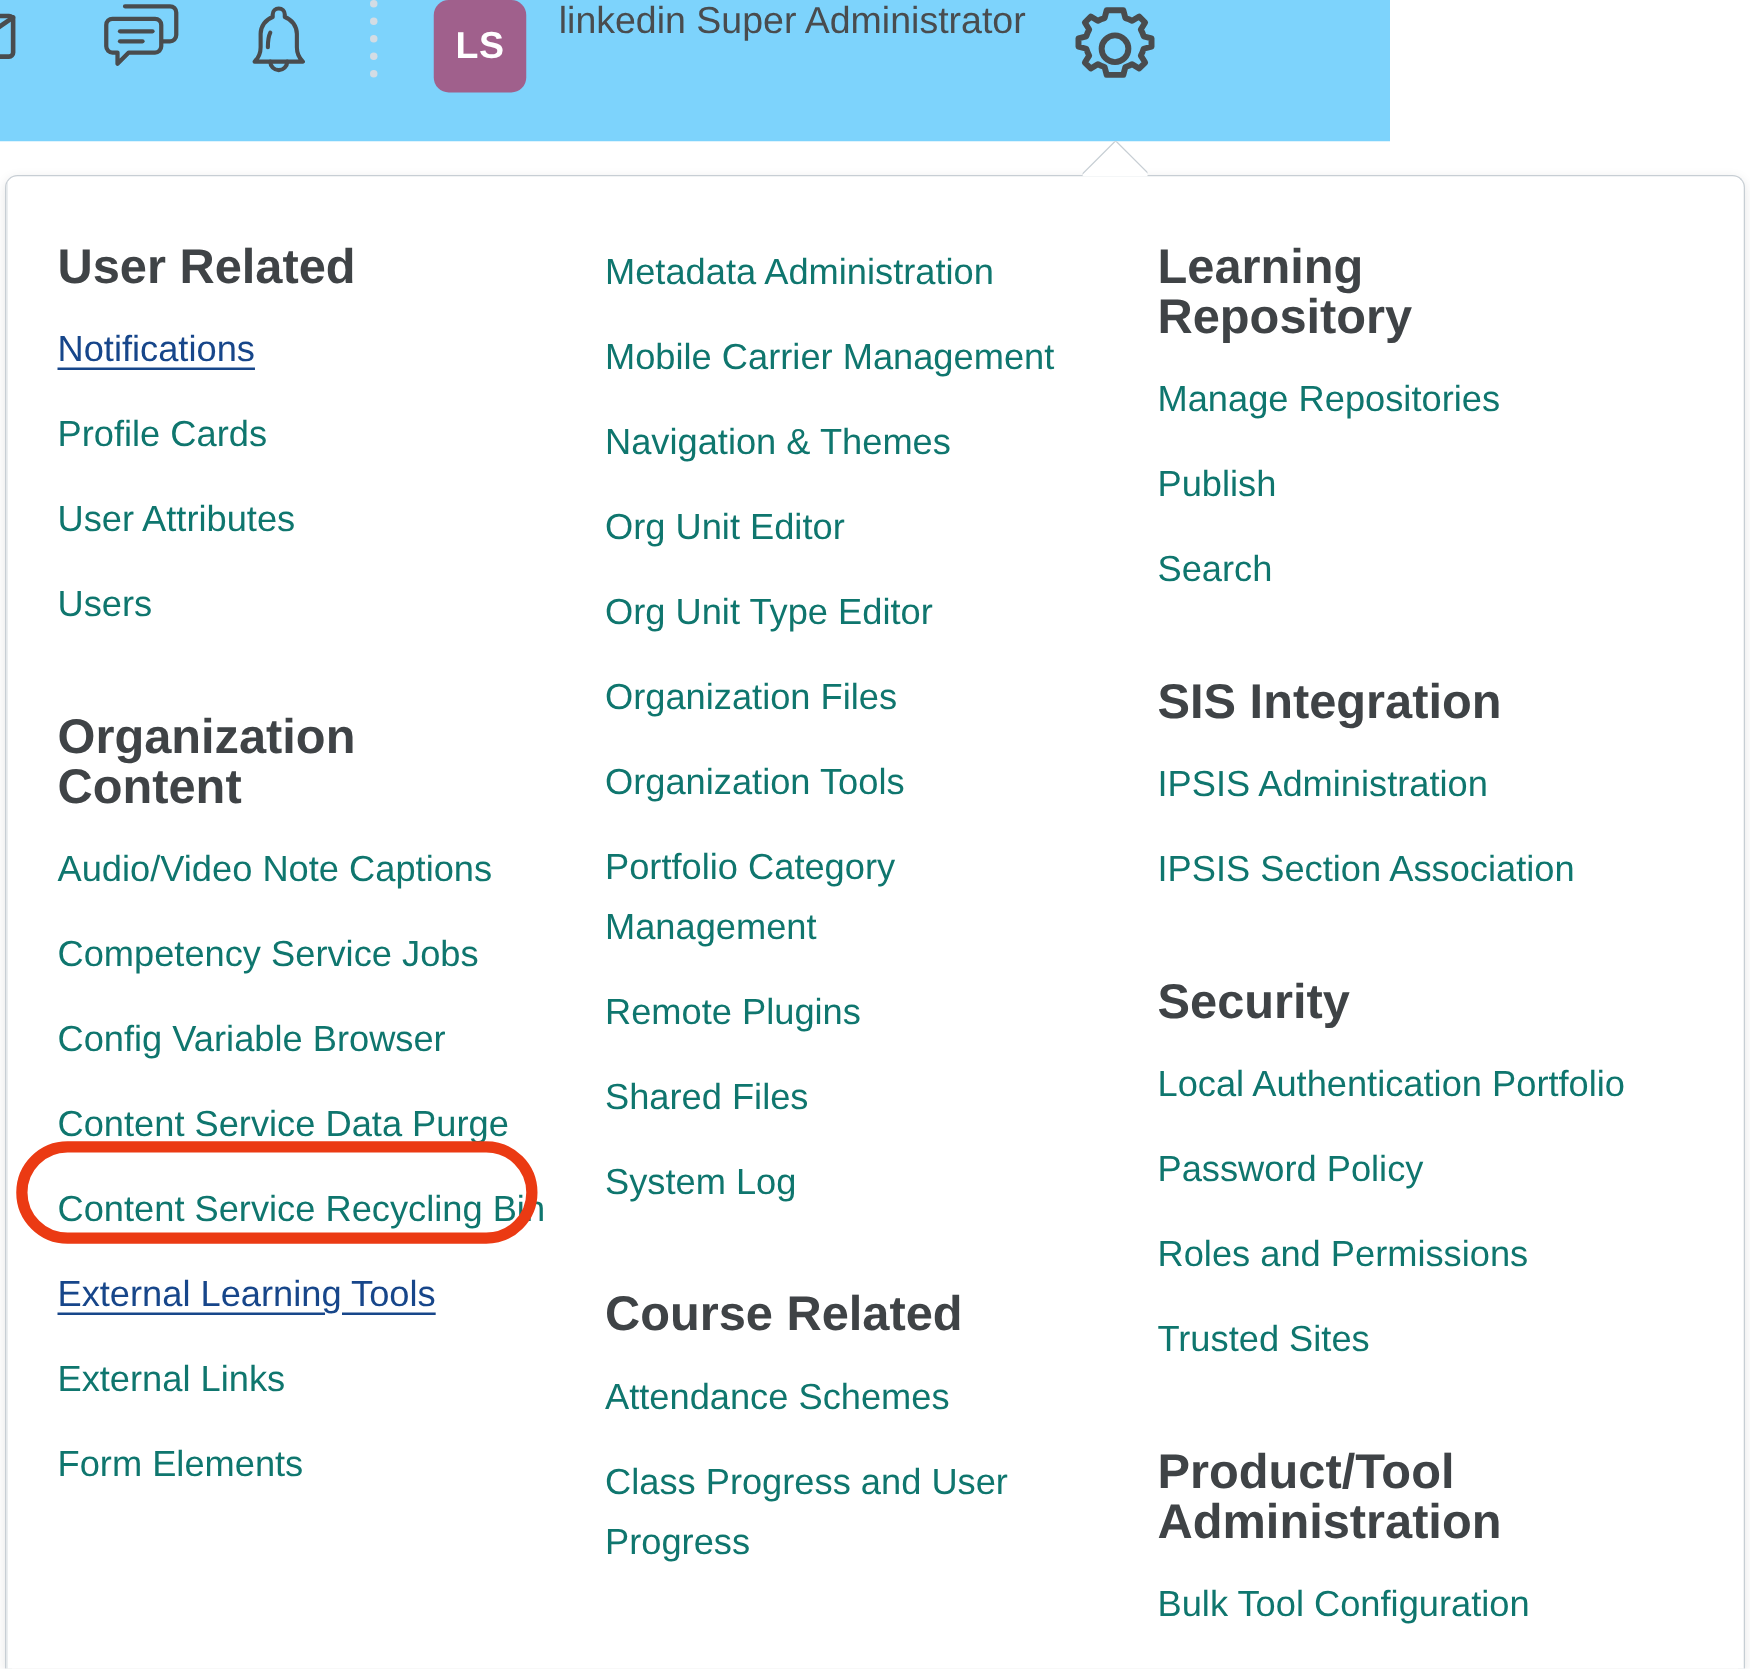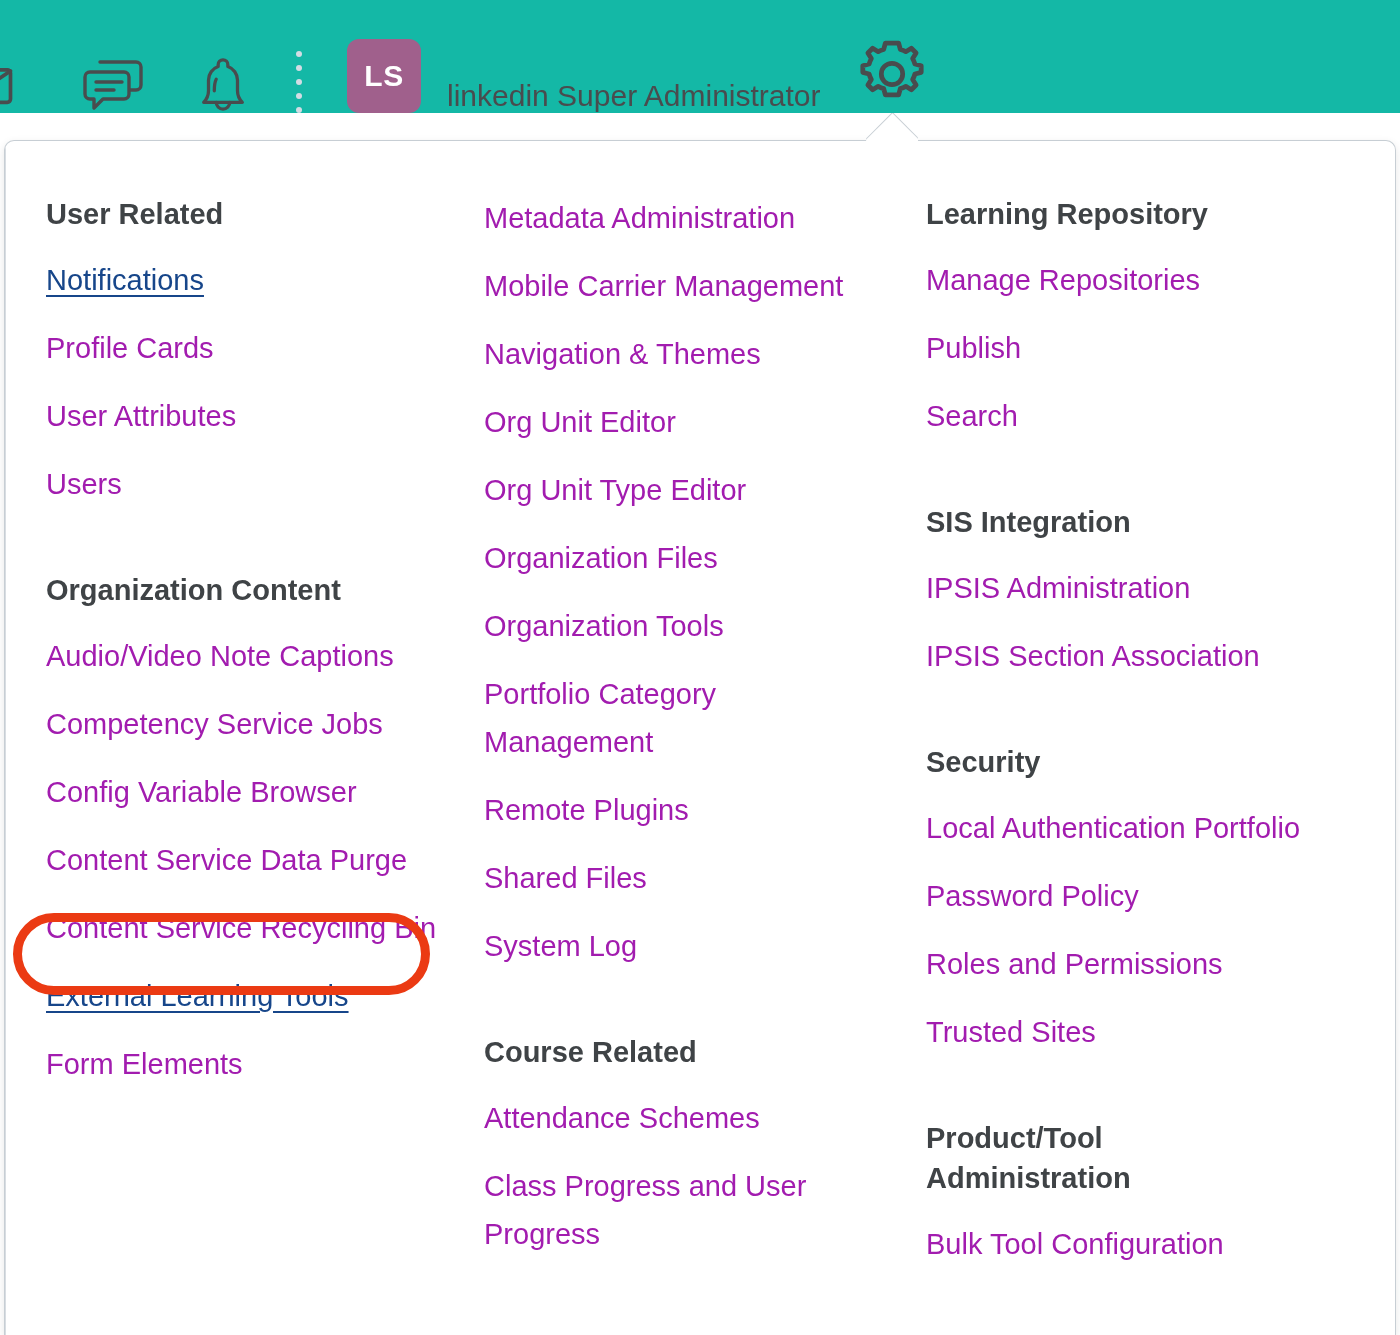--- a/index.html
+++ b/index.html
@@ -16,24 +16,24 @@
     position: relative;
     width: 1400px;
     height: 1335px;
     background: #ffffff;
   }
 
   
   .topbar {
     position: absolute;
     left: 0; top: 0;
-    width: 1400px; height: 113px;
-    background: #14b8a6;
-    display: flex;
-    align-items: flex-end;
+    width: 1112px; height: 113px;
+    background: #7dd3fc;
+    display: flex;
+    align-items: flex-start;
   }
 
   .icon-btn {
     display: flex;
     align-items: center;
     justify-content: center;
     color: #494c4e;
     flex: none;
   }
 
@@ -123,35 +123,35 @@
     display: flex;
     padding-top: 53px;
   }
 
   .col { flex: none; }
   .col-1 { width: 440px; padding-left: 41px; }
   .col-2 { width: 441px; padding-left: 39px; }
   .col-3 { width: 460px; padding-left: 40px; }
 
   .group-title {
-    font-size: 29px;
+    font-size: 39px;
     font-weight: 700;
     color: #3f4346;
     line-height: 40px;
     margin: 0 0 22px 0;
     max-width: 360px;
   }
 
   .group-title.spaced { margin-top: 62px; }
 
   .menu-link {
     display: block;
     font-size: 29px;
     line-height: 48px;
-    color: #a21caf;
+    color: #0f766e;
     text-decoration: none;
     margin-bottom: 20px;
     max-width: 400px;
     cursor: pointer;
   }
   .col-2 .menu-link { max-width: 380px; }
   .col-3 .menu-link { max-width: 400px; }
 
   .menu-link.active {
     color: #17468a;
@@ -242,20 +242,21 @@
           <a class="menu-link">Profile Cards</a>
           <a class="menu-link">User Attributes</a>
           <a class="menu-link">Users</a>
           <div class="group-title spaced">Organization Content</div>
           <a class="menu-link">Audio/Video Note Captions</a>
           <a class="menu-link">Competency Service Jobs</a>
           <a class="menu-link">Config Variable Browser</a>
           <a class="menu-link">Content Service Data Purge</a>
           <a class="menu-link">Content Service Recycling Bin</a>
           <a class="menu-link active">External Learning Tools</a>
+          <a class="menu-link">External Links</a>
           <a class="menu-link">Form Elements</a>
         </div>
         <div class="col col-2">
           <a class="menu-link">Metadata Administration</a>
           <a class="menu-link">Mobile Carrier Management</a>
           <a class="menu-link">Navigation &amp; Themes</a>
           <a class="menu-link">Org Unit Editor</a>
           <a class="menu-link">Org Unit Type Editor</a>
           <a class="menu-link">Organization Files</a>
           <a class="menu-link">Organization Tools</a>

